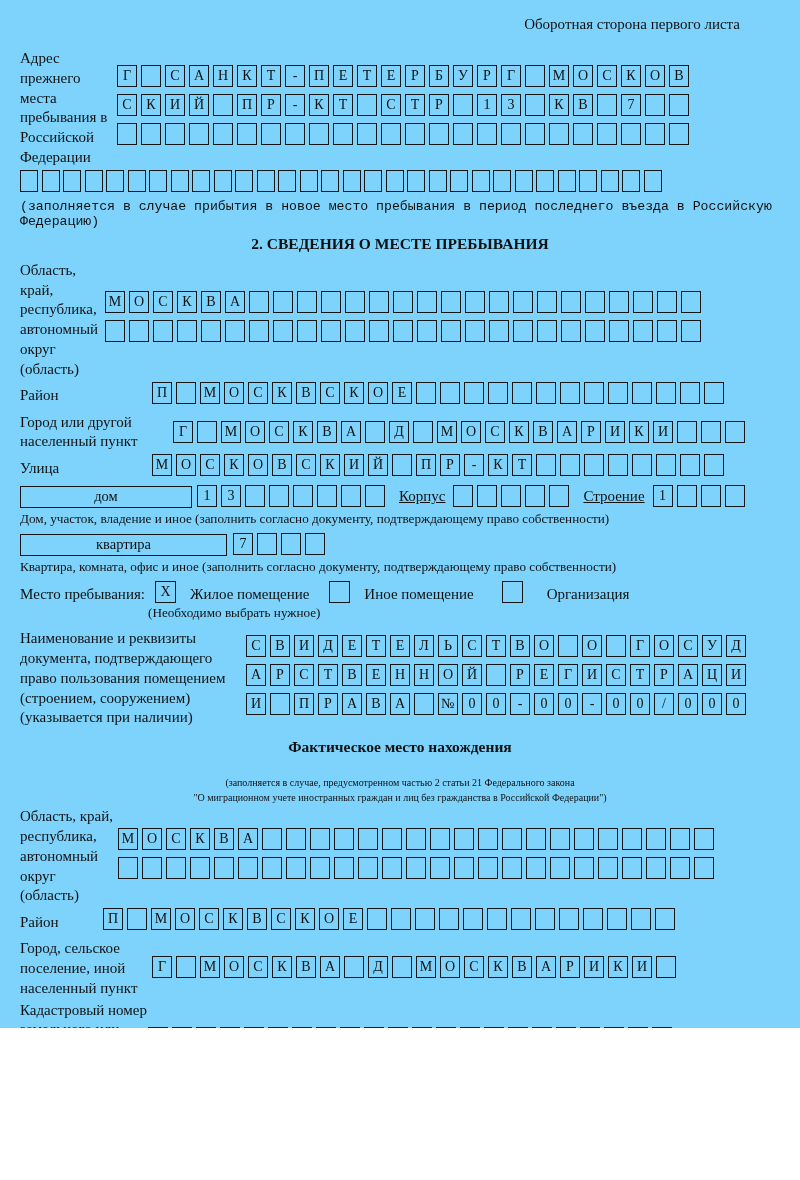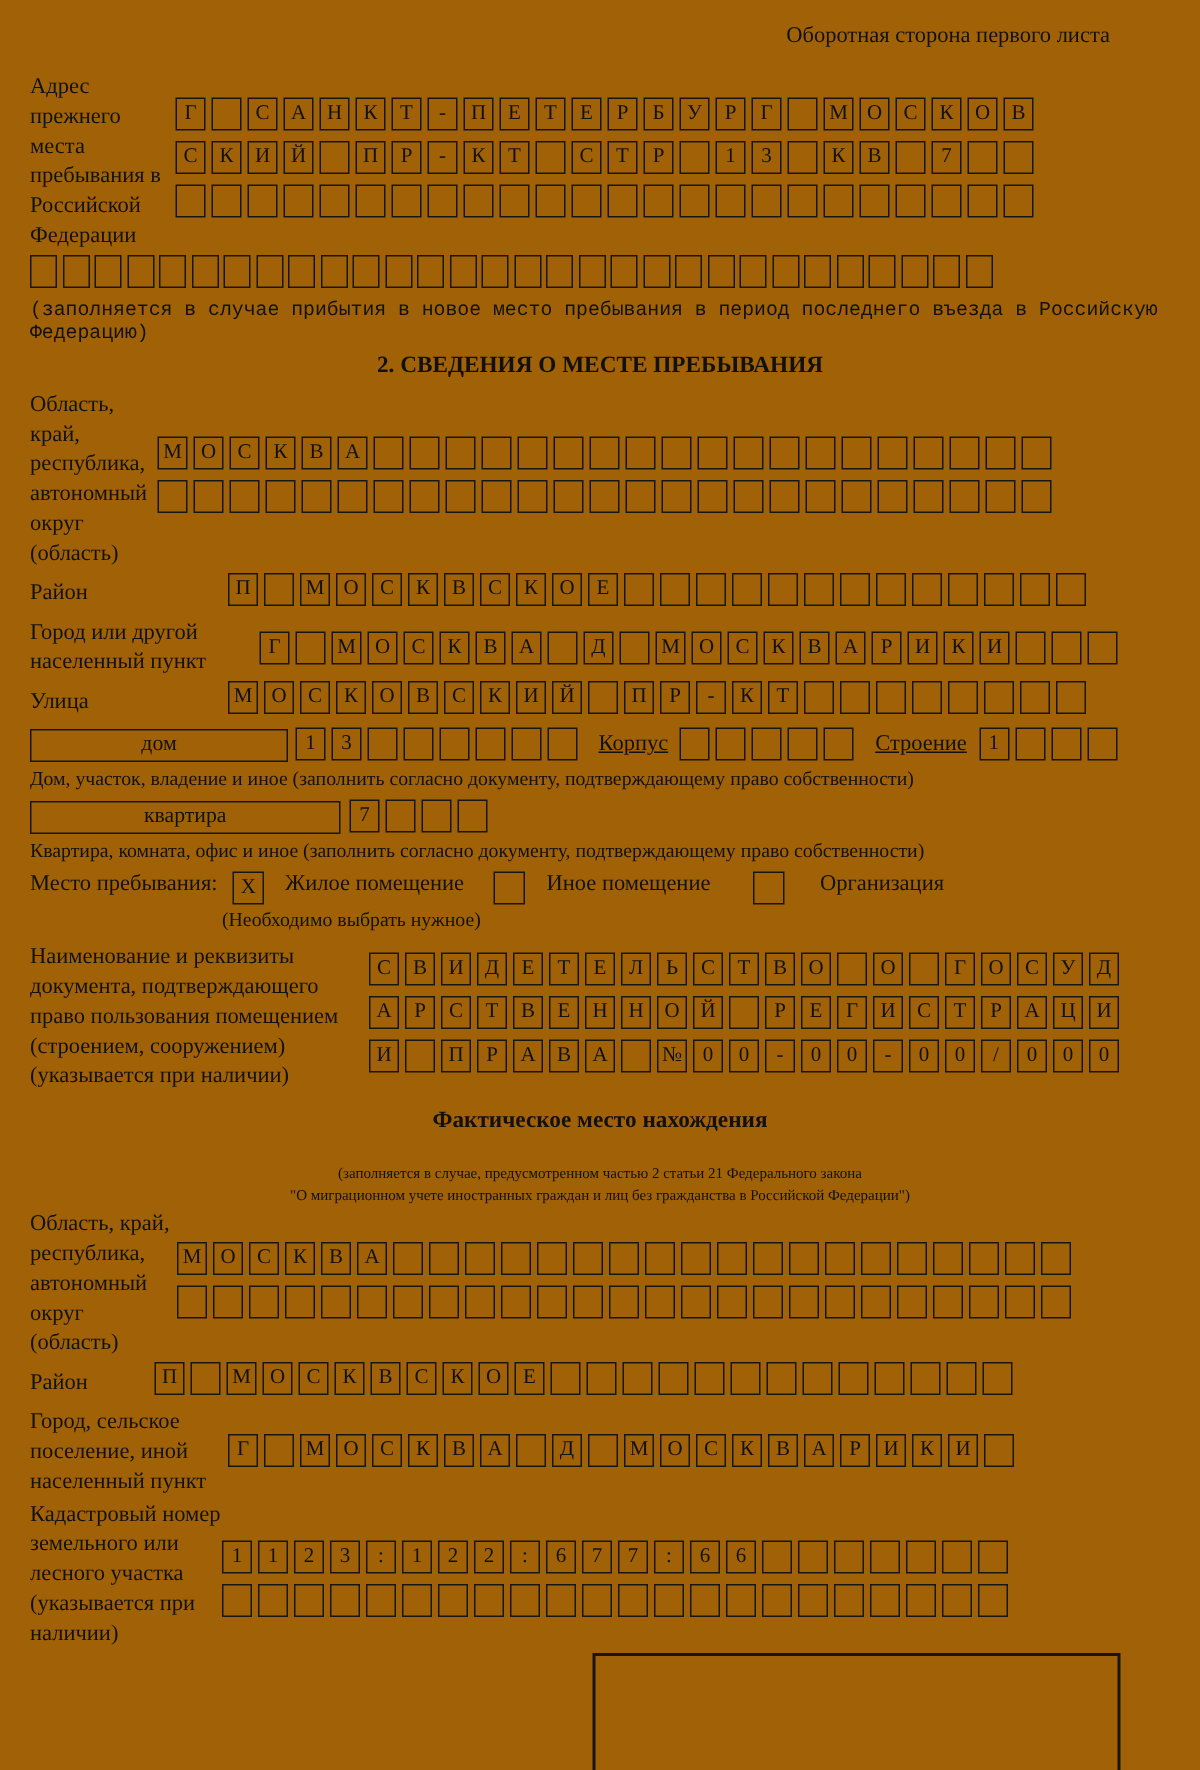--- a/index.html
+++ b/index.html
@@ -1,20 +1,20 @@
 <!DOCTYPE html>
 <html><head>
 <meta charset="utf-8">
 <style>
   html,body{margin:0;padding:0;background:#ffffff;}
   .page{
-    width:800px;height:1180px;box-sizing:border-box;
+    width:800px;height:1028px;box-sizing:border-box;
     padding:16px 20px 0 20px;
     font-family:"Liberation Serif","DejaVu Serif",serif;
-    color:#111;background:#a16207;overflow:hidden;
+    color:#111;background:#7dd3fc;overflow:hidden;
   }
   .header-note{text-align:right;font-size:15px;padding-right:40px;margin-bottom:16px;}
   .frow{display:flex;align-items:center;margin-bottom:2px;}
   .lbl{font-size:15px;line-height:1.32;flex-shrink:0;}
   .w93{width:97px;}
   .w85{width:85px;}
   .w132{width:132px;}
   .w153{width:153px;}
   .w226{width:226px;}
   .w98{width:98px;}
@@ -31,21 +31,21 @@
   .fullrow{margin-top:0px;}
   .caption{font-size:13.2px;margin:2px 0 6px 0;}
   .center{text-align:left;font-family:Liberation Mono, monospace;}
   .sec-title{text-align:center;font-weight:bold;font-size:15.5px;margin:6px 0 8px 0;}
   .widebox{
     display:inline-flex;align-items:center;justify-content:center;
     border:1.5px solid #161616;height:20px;font-size:14.5px;flex-shrink:0;
   }
   .houserow{display:flex;align-items:center;margin-bottom:3px;}
   .inline-lbl{font-size:15px;margin:0 8px 0 10px;text-decoration:underline;}
-  .chkrow{display:flex;align-items:flex-start;font-size:15px;margin:6px 0 2px 0;}
+  .chkrow{display:flex;align-items:flex-end;font-size:15px;margin:6px 0 2px 0;}
   .chk{
     display:inline-flex;align-items:center;justify-content:center;
     width:19px;height:20px;border:1.5px solid #161616;margin:0 14px 0 10px;
     font-size:14px;flex-shrink:0;
   }
   .chk-note{font-size:13.2px;margin:0 0 8px 128px;}
   .fact-title{text-align:center;font-weight:bold;font-size:15.5px;margin:10px 0 21px 0;}
   .fact-cap{text-align:center;font-size:10px;margin-bottom:4px;}
   .stamp-box{
     width:352px;height:172px;border:2px solid #161616;

